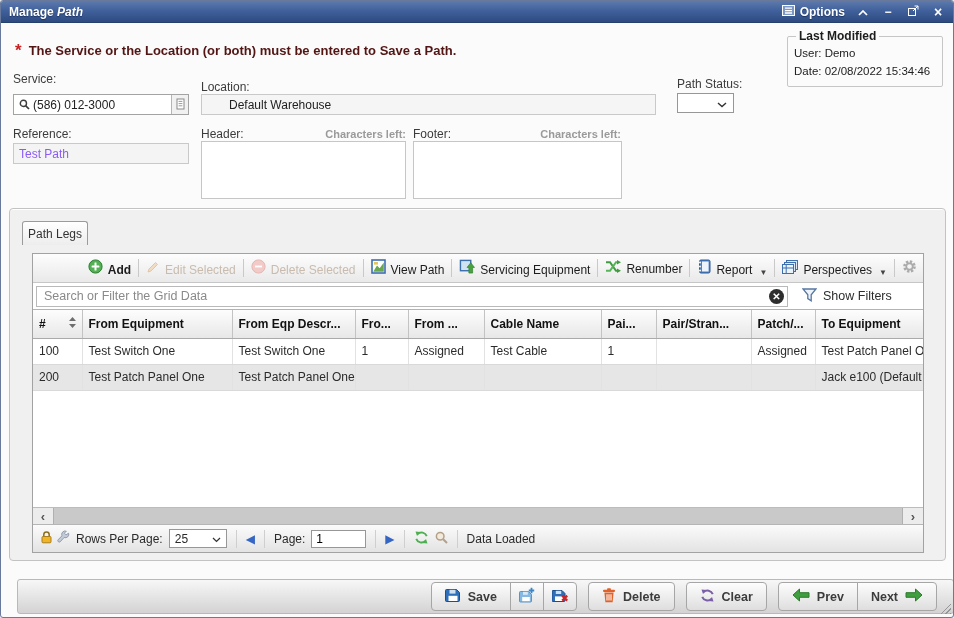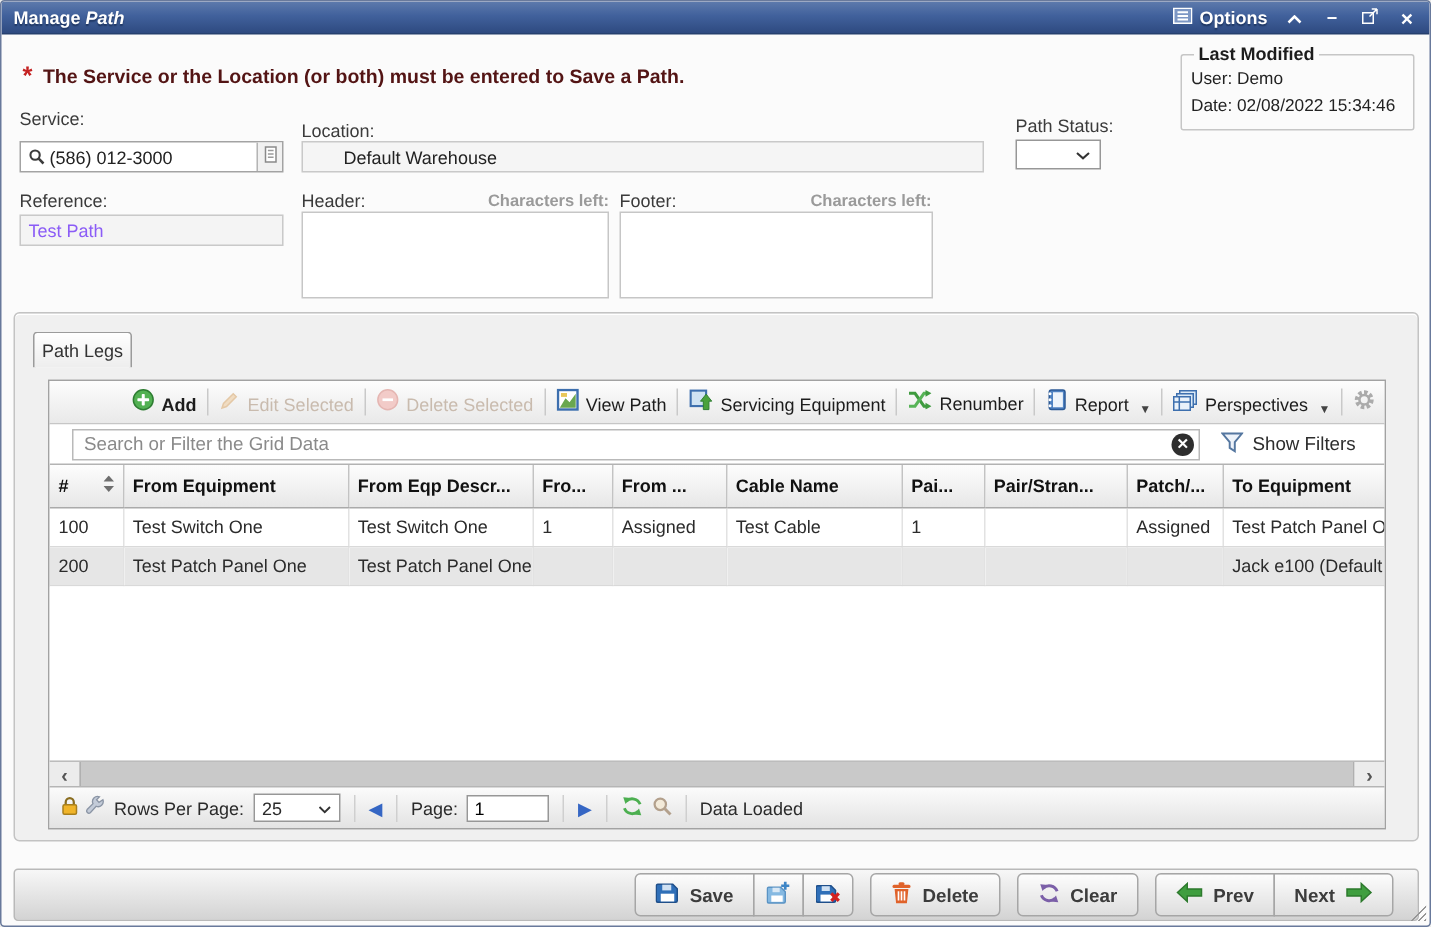--- a/index.html
+++ b/index.html
@@ -73,21 +73,21 @@
   
   .toolbar { height:29px; flex:none; display:flex; align-items:center; justify-content:flex-end;
              gap:5px; padding:0 6px; background:linear-gradient(#fdfdfd,#e9e9e9);
              border-bottom:1px solid #c6c6c6; }
   .tool { display:flex; align-items:flex-end; gap:5px; font-size:12px; color:#1c1c1c; cursor:default; white-space:nowrap; }
   .tool.disabled { color:#c9bbae; }
   .tsep { width:1px; height:18px; background:#c9c9c9; margin:0 2px; flex:none; }
   .caret { font-size:8px; color:#444; margin-left:2px; }
 
   
-  .searchrow { height:27px; flex:none; display:flex; align-items:center; padding:0 15px;
+  .searchrow { height:27px; flex:none; display:flex; align-items:center; padding:0 3px;
                background:#fff; border-bottom:1px solid #b3b3b3; }
   .search-wrap { position:relative; width:752px; height:21px; flex:none; }
   .search-wrap input { width:100%; height:100%; border:1px solid #b9b9b9; padding:0 24px 0 7px;
                        font-size:12.5px; color:#333; font-family:"Liberation Sans",sans-serif; outline:none; }
   .search-wrap input::placeholder { color:#8a8a8a; opacity:1; }
   .search-clear { position:absolute; right:4px; top:3px; width:15px; height:15px; border-radius:50%;
                   background:#2e2e2e; color:#fff; font-size:10px; font-weight:bold;
                   display:flex; align-items:center; justify-content:center; cursor:default; }
   .showfilters { display:flex; align-items:center; gap:6px; margin-left:14px; font-size:12.5px; color:#2d2d2d; cursor:default; }
 
@@ -116,21 +116,21 @@
            background:linear-gradient(#fbfbfb,#e3e3e3); border-top:1px solid #b5b5b5;
            font-size:12px; color:#2a2a2a; }
   .psep { width:1px; height:18px; background:#cfcfcf; margin:0 3px; flex:none; }
   .mini-select { width:58px; height:19px; border:1px solid #979797; background:#fff;
                  display:flex; align-items:center; justify-content:space-between; padding:0 5px; font-size:12px; }
   .page-input { width:55px; height:18px; border:1px solid #979797; font-size:12px; padding:0 4px;
                 font-family:"Liberation Sans",sans-serif; outline:none; }
   .pg-arrow { font-size:12px; color:#3566c4; cursor:default; }
 
   
-  .footerbar { position:absolute; left:8px; top:578px; width:937px; height:35px;
+  .footerbar { position:absolute; left:16px; top:578px; width:937px; height:35px;
                background:linear-gradient(#f7f7f7,#d3d3d3); border:1px solid #b9b9b9; border-radius:3px;
                display:flex; align-items:center; justify-content:flex-end; padding-right:16px; gap:11px; }
   .btn { height:29px; display:flex; align-items:center; gap:7px; padding:0 13px;
          background:linear-gradient(#fdfdfd,#dedede); border:1px solid #a6a6a6; border-radius:4px;
          font-size:12.5px; font-weight:bold; color:#3c3c3c; cursor:default; white-space:nowrap; }
   .btn.icon-only { width:34px; padding:0; justify-content:center; }
   .btngroup { display:flex; }
   .btngroup .btn { border-radius:0; margin-left:-1px; }
   .btngroup .btn:first-child { border-radius:4px 0 0 4px; margin-left:0; }
   .btngroup .btn:last-child { border-radius:0 4px 4px 0; }

